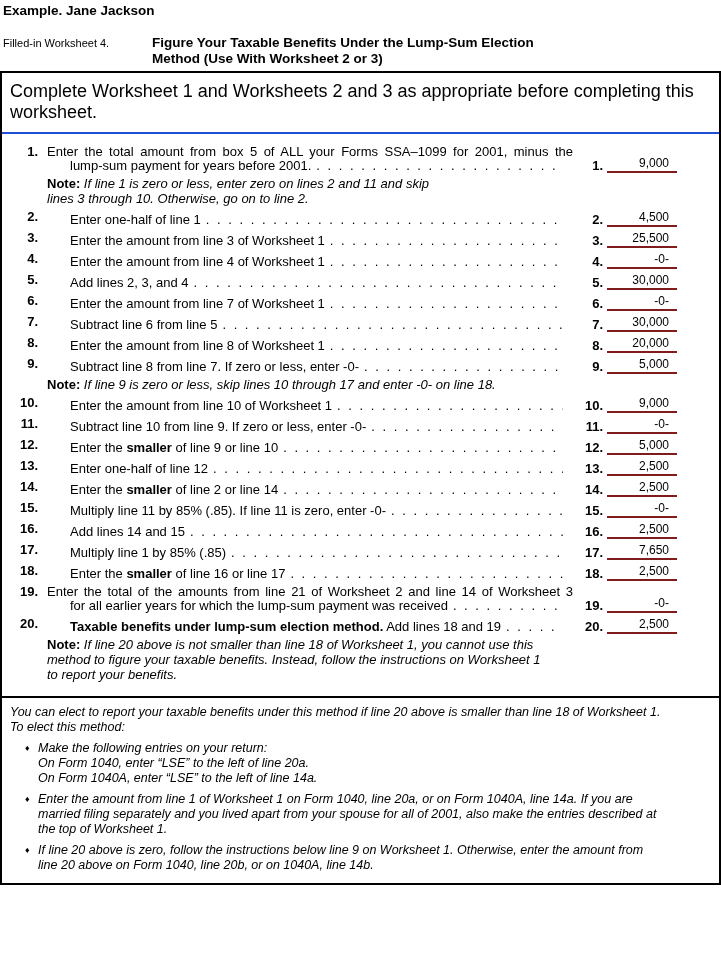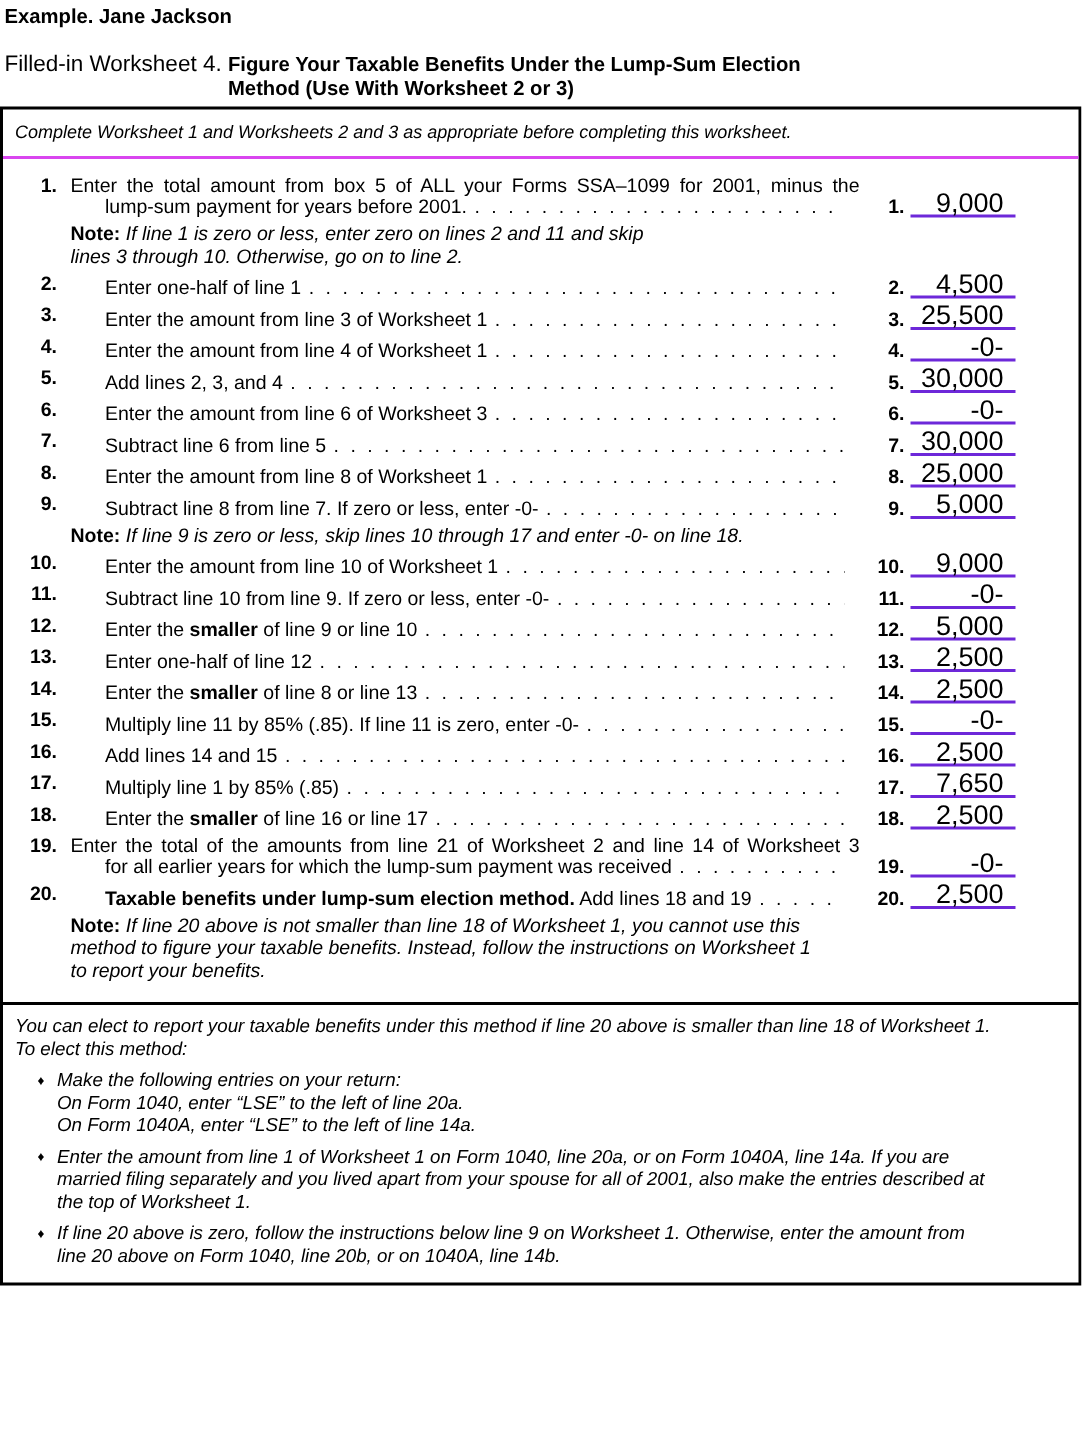--- a/index.html
+++ b/index.html
@@ -9,48 +9,48 @@
     background: #ffffff; color: #000000;
     font-family: "Liberation Sans", sans-serif;
     font-size: 13px;
   }
   .page { width: 721px; height: 963px; overflow: hidden; }
 
   
   .hdr { padding: 3px 0 0 3px; }
   .example { font-weight: bold; font-size: 13.5px; line-height: 15px; }
   .wsrow { display: flex; margin-top: 17px; }
-  .wslabel { flex: 0 0 149px; font-size: 15px; line-height: 16px; white-space: nowrap; }
+  .wslabel { flex: 0 0 149px; font-size: 11px; line-height: 16px; white-space: nowrap; }
   .wstitle { font-weight: bold; font-size: 13.5px; line-height: 16px; }
 
   
   .box { margin-top: 4px; border: 2px solid #000; width: 721px; }
   .boxhead {
-    border-bottom: 2px solid #d946ef;
+    border-bottom: 2px solid #1d4ed8;
     padding: 8px 8px 9px 8px;
-    font-style: italic; font-size: 12px;
+    font-size: 18px;
   }
 
   
   .wsbody { padding: 7px 0 11px 0; }
   .wrow { display: flex; align-items: flex-end; margin-top: 4px; }
   .num { flex: 0 0 36px; text-align: right; font-weight: bold; line-height: 14px; align-self: flex-start; }
   .dblock { flex: 1 1 auto; min-width: 0; margin-left: 9px; }
   .preline { line-height: 14px; text-align: justify; text-align-last: justify; white-space: nowrap; overflow: hidden; }
   .lastline { display: flex; align-items: baseline; line-height: 14px; }
   .dtext { white-space: nowrap; padding-left: 23px; }
   .leader {
     flex: 1 1 auto; overflow: hidden; white-space: nowrap;
     margin: 0 10px 0 5px; letter-spacing: 2px; font-weight: normal;
   }
   .rnum { flex: 0 0 30px; text-align: right; font-weight: bold; line-height: 14px; }
   .amt {
     flex: 0 0 70px; margin-left: 4px; padding-right: 8px;
-    border-bottom: 2px solid #6d28d9;
-    text-align: right; font-size: 18px; line-height: 15px;
+    border-bottom: 2px solid #7f1d1d;
+    text-align: right; font-size: 12px; line-height: 15px;
   }
   .rspace { flex: 0 0 42px; }
 
   .noteblock { margin: 3px 60px 3px 45px; font-style: italic; }
   .noteline { line-height: 15px; white-space: nowrap; overflow: hidden; }
   .notelabel { font-style: normal; font-weight: bold; }
 
   
   .election {
     border-top: 2px solid #000;
@@ -143,21 +143,21 @@
             </div>
           </div>
           <div class="rnum">5.</div>
           <div class="amt">30,000</div>
           <div class="rspace"></div>
         </div>
         <div class="wrow">
           <div class="num">6.</div>
           <div class="dblock">
             <div class="lastline">
-              <span class="dtext"><span>Enter the amount from line 6 of Worksheet 3</span></span>
+              <span class="dtext"><span>Enter the amount from line 7 of Worksheet 1</span></span>
               <span class="leader">. . . . . . . . . . . . . . . . . . . . . . . . . . . . . . . . . . . . . . . . . . . . . . . . . . . . . . . . . . . . . . . . . . . . . . </span>
             </div>
           </div>
           <div class="rnum">6.</div>
           <div class="amt">-0-</div>
           <div class="rspace"></div>
         </div>
         <div class="wrow">
           <div class="num">7.</div>
           <div class="dblock">
@@ -172,21 +172,21 @@
         </div>
         <div class="wrow">
           <div class="num">8.</div>
           <div class="dblock">
             <div class="lastline">
               <span class="dtext"><span>Enter the amount from line 8 of Worksheet 1</span></span>
               <span class="leader">. . . . . . . . . . . . . . . . . . . . . . . . . . . . . . . . . . . . . . . . . . . . . . . . . . . . . . . . . . . . . . . . . . . . . . </span>
             </div>
           </div>
           <div class="rnum">8.</div>
-          <div class="amt">25,000</div>
+          <div class="amt">20,000</div>
           <div class="rspace"></div>
         </div>
         <div class="wrow">
           <div class="num">9.</div>
           <div class="dblock">
             <div class="lastline">
               <span class="dtext"><span>Subtract line 8 from line 7. If zero or less, enter -0-</span></span>
               <span class="leader">. . . . . . . . . . . . . . . . . . . . . . . . . . . . . . . . . . . . . . . . . . . . . . . . . . . . . . . . . . . . . . . . . . . . . . </span>
             </div>
           </div>
@@ -242,21 +242,21 @@
             </div>
           </div>
           <div class="rnum">13.</div>
           <div class="amt">2,500</div>
           <div class="rspace"></div>
         </div>
         <div class="wrow">
           <div class="num">14.</div>
           <div class="dblock">
             <div class="lastline">
-              <span class="dtext"><span>Enter the </span><b>smaller</b><span> of line 8 or line 13</span></span>
+              <span class="dtext"><span>Enter the </span><b>smaller</b><span> of line 2 or line 14</span></span>
               <span class="leader">. . . . . . . . . . . . . . . . . . . . . . . . . . . . . . . . . . . . . . . . . . . . . . . . . . . . . . . . . . . . . . . . . . . . . . </span>
             </div>
           </div>
           <div class="rnum">14.</div>
           <div class="amt">2,500</div>
           <div class="rspace"></div>
         </div>
         <div class="wrow">
           <div class="num">15.</div>
           <div class="dblock">

